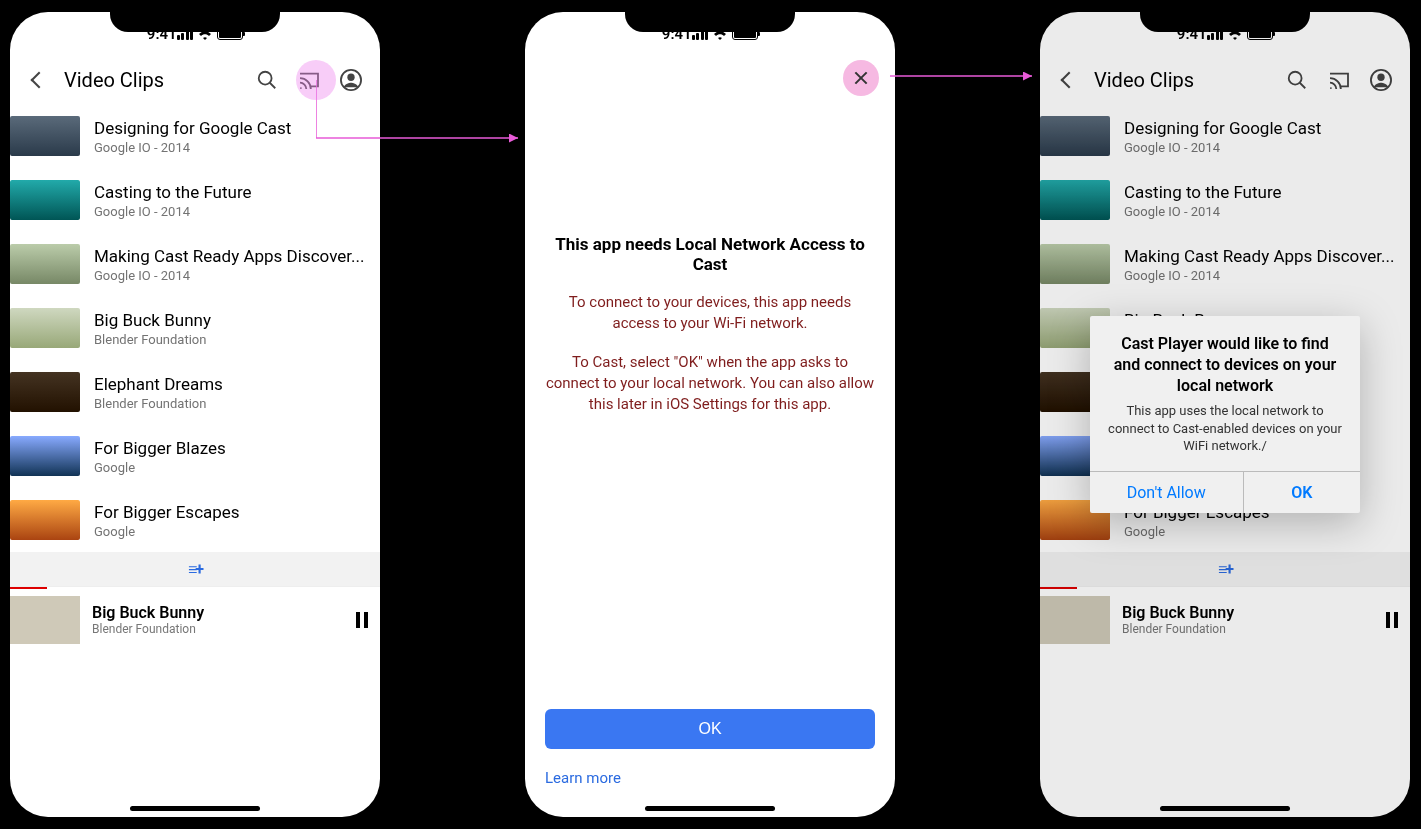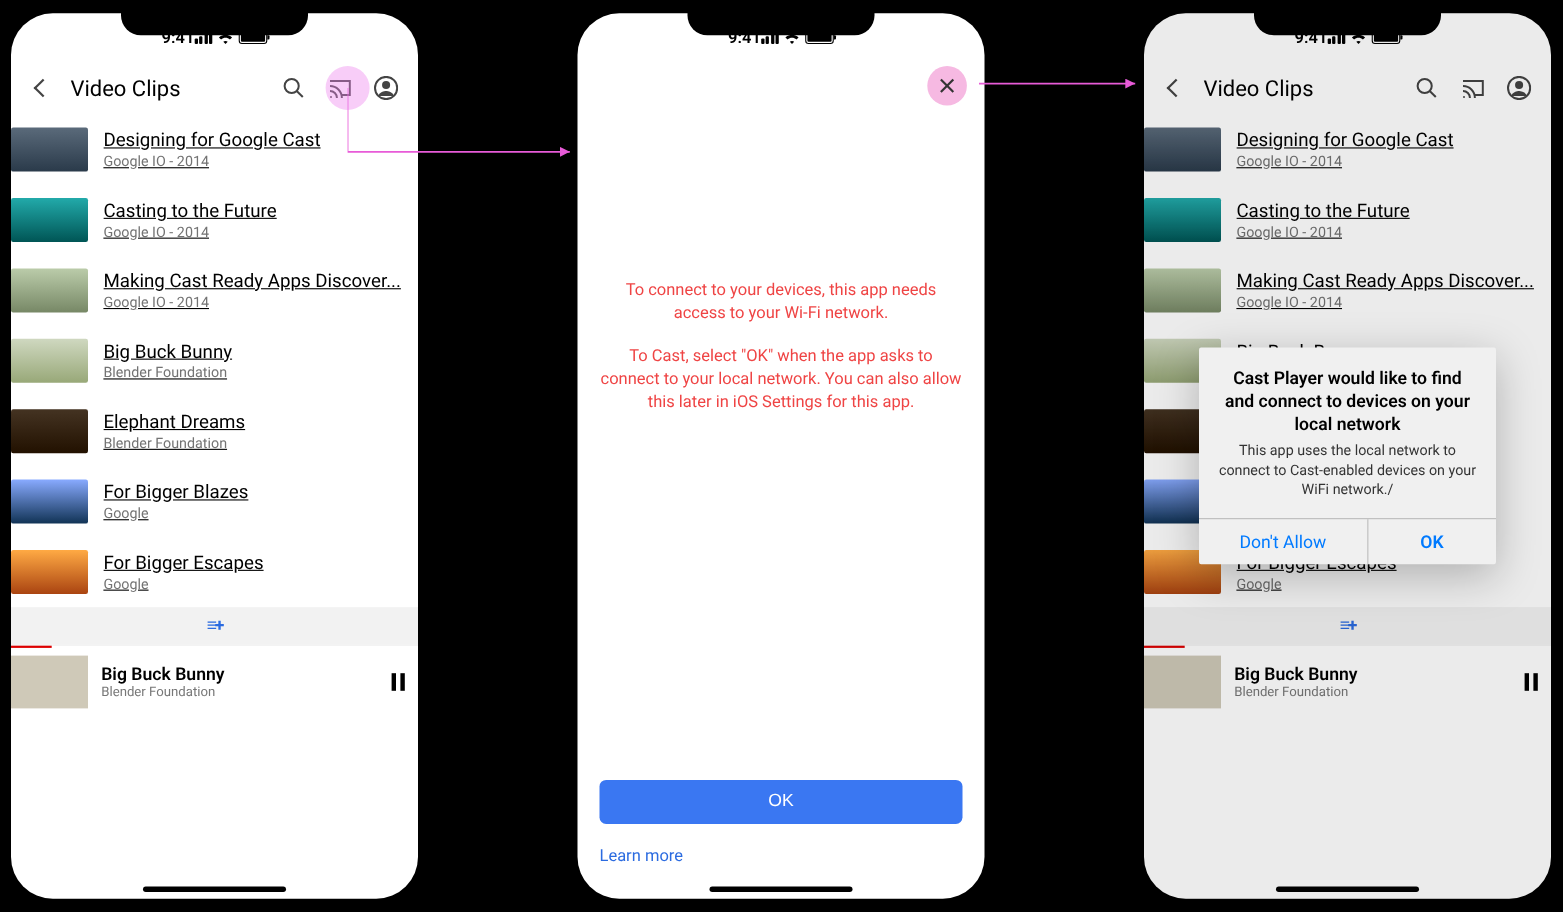--- a/index.html
+++ b/index.html
@@ -71,21 +71,21 @@
   .app-bar {
     display: flex;
     align-items: center;
     height: 48px;
     padding: 0 12px;
     gap: 8px;
   }
   .app-bar .title { font-size: 20px; flex: 1; }
   .icon-btn { width: 34px; height: 34px; display:flex; align-items:center; justify-content:center; color:#444; }
   .chevron-back { width:12px; height:12px; border-left:2px solid #444; border-bottom:2px solid #444; transform: rotate(45deg); }
-  .list { flex:1; overflow:hidden;text-decoration:underline; }
+  .list { flex:1; overflow:hidden; }
   .row { display:flex; align-items:center; padding: 12px 12px 12px 0; gap: 14px; }
   .thumb { width: 70px; height: 40px; border-radius: 2px; flex-shrink:0; background:#888; }
   .row .meta { flex:1; min-width:0; }
   .row .t { font-size: 17px; font-weight: 400; white-space: nowrap; overflow:hidden; text-overflow: ellipsis; }
   .row .s { font-size: 13px; color: #737373; margin-top: 2px; }
   .queue-bar { height: 34px; background:#f2f2f2; display:flex; align-items:center; justify-content:center; }
   .now-playing { height: 66px; display:flex; align-items:center; padding: 0 12px 0 0; gap:12px; border-top:1px solid #eee; position:relative; }
   .np-progress { position:absolute; top:0; left:0; height:2px; width:10%; background:#d00; }
   .np-thumb { width:70px; height:48px; background:#cfc9b8; }
   .np-meta { flex:1; }
@@ -96,21 +96,21 @@
   .home-ind { position:absolute; bottom:6px; left:50%; transform:translateX(-50%); width:130px; height:5px; background:#000; border-radius:3px; z-index:200; }
 
   
   .interstitial { display:flex; flex-direction:column; height:calc(100% - 44px); padding: 0 20px 30px; }
   .close-circle { align-self:flex-end; width:36px; height:36px; border-radius:50%; background:#f6b9e2; display:flex; align-items:center; justify-content:center; margin-top:4px; margin-right:-4px; }
   .close-x { position:relative; width:16px; height:16px; }
   .close-x::before,.close-x::after { content:""; position:absolute; left:7px; top:0; width:2px; height:16px; background:#333; }
   .close-x::before{transform:rotate(45deg)}.close-x::after{transform:rotate(-45deg)}
   .inter-spacer { flex:1; }
   .inter-title { font-weight:700; font-size:17px; text-align:center; margin-bottom:18px; }
-  .inter-body { text-align:center; font-size:15px; color:#ef4444; margin-bottom:18px; line-height:1.4; }
+  .inter-body { text-align:center; font-size:15px; color:#7f1d1d; margin-bottom:18px; line-height:1.4; }
   .inter-spacer2 { flex:2; }
   .ok-btn { background:#3a77f2; color:#fff; border:none; border-radius:6px; height:40px; font-size:16px; font-weight:500; }
   .learn-link { text-align:left; color:#2b6be0; font-size:15px; margin-top:20px; }
 
   
   .alert-backdrop { position:absolute; inset:0; z-index:50; display:flex; align-items:center; justify-content:center; }
   .alert {
     width: 270px;
     background: #f0f0f0;
     border-radius: 2px;
@@ -280,20 +280,21 @@
         <span class="battery">
             <span class="battery-fill"></span>
           </span>
       </div>
     </div>
     <div class="interstitial">
       <div class="close-circle">
         <span class="close-x"></span>
       </div>
       <div class="inter-spacer"></div>
+      <div class="inter-title">This app needs Local Network Access to Cast</div>
       <div class="inter-body">To connect to your devices, this app needs access to your Wi-Fi network.</div>
       <div class="inter-body">To Cast, select "OK" when the app asks to connect to your local network. You can also allow this later in iOS Settings for this app.</div>
       <div class="inter-spacer2"></div>
       <button class="ok-btn">OK</button>
       <div class="learn-link">Learn more</div>
     </div>
     <div class="home-ind"></div>
   </div>
 </div>
 

